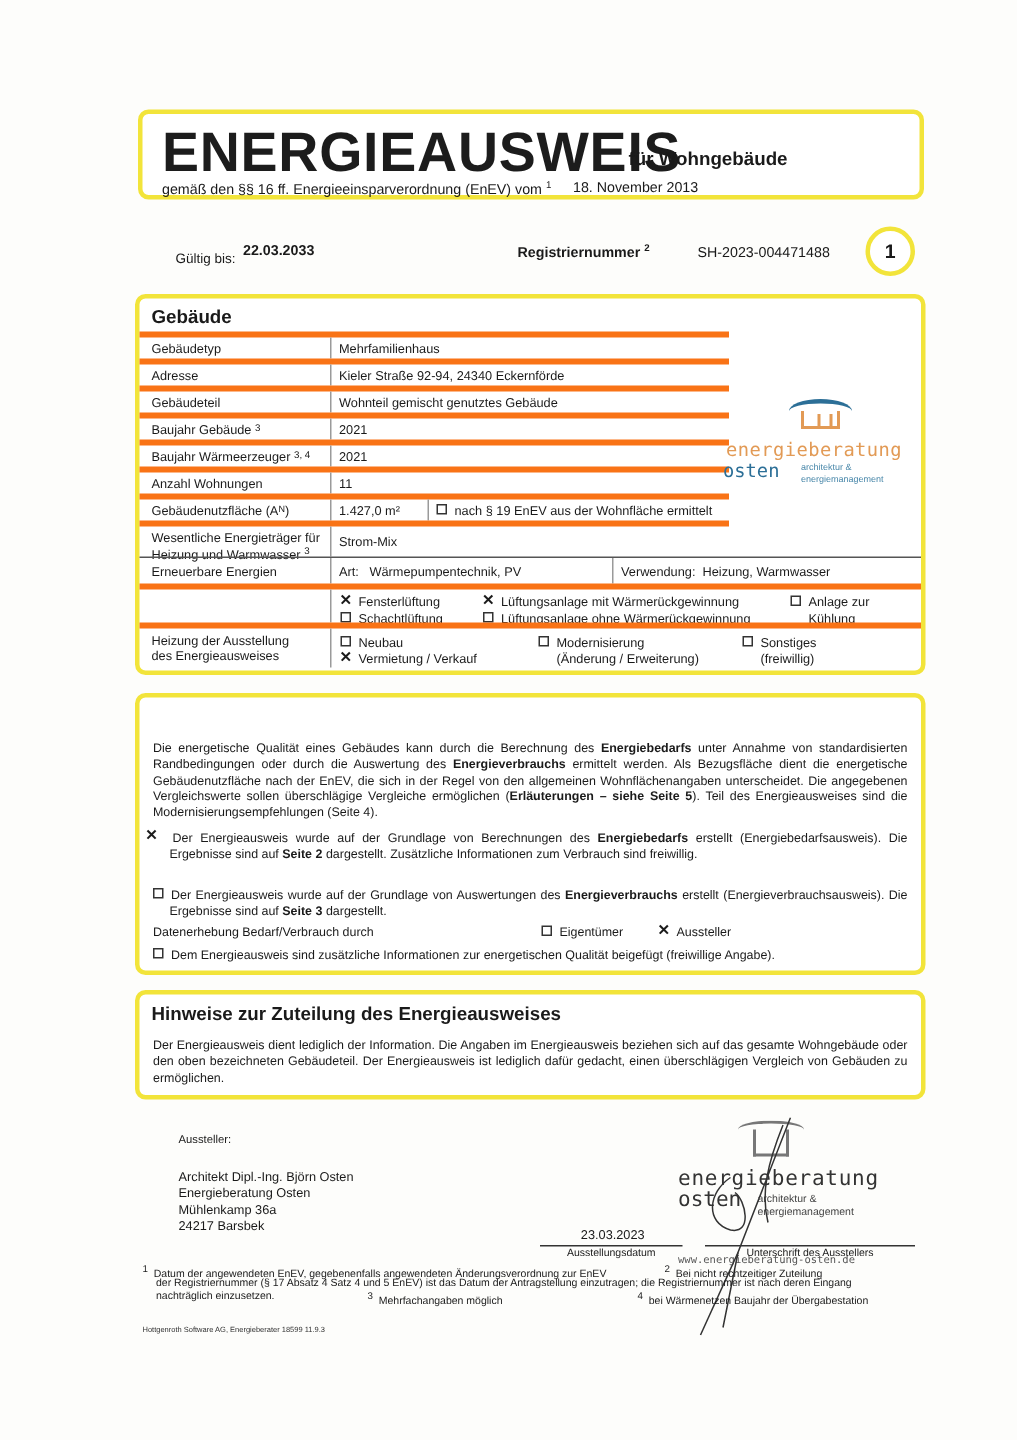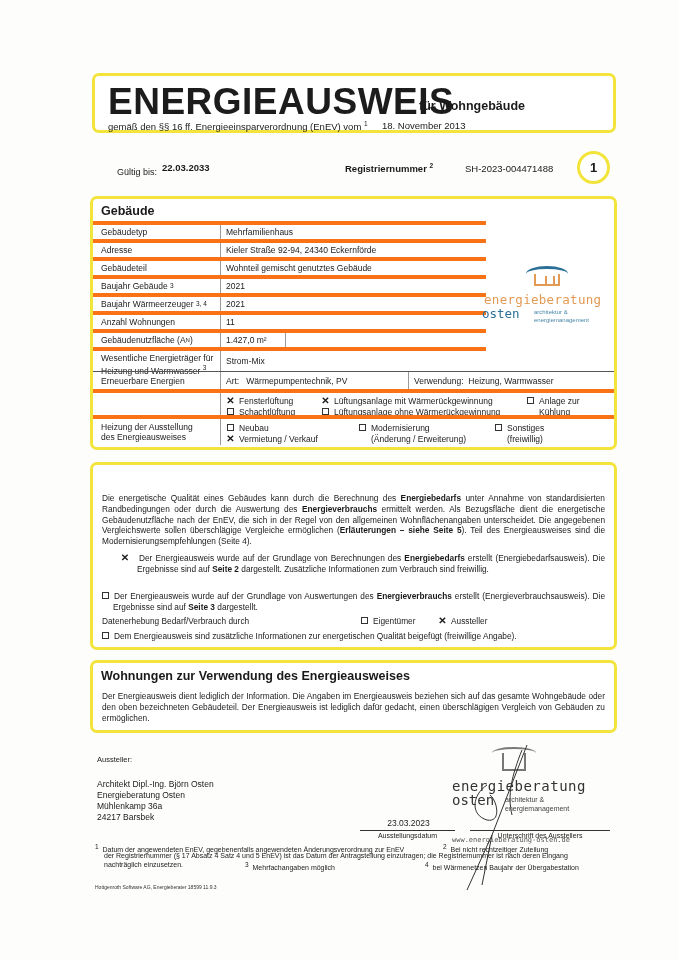--- a/index.html
+++ b/index.html
@@ -47,21 +47,21 @@
 
   
   #hin1 { left: 90px; top: 462px; width: 527px; height: 188px; }
   #hin2 { left: 90px; top: 660px; width: 527px; height: 73px; }
   .hbox h3 { position: absolute; left: 8px; top: 6px; font-size: 12.5px; font-weight: bold; }
   .par { position: absolute; left: 9px; right: 9px; font-size: 8.3px; line-height: 10.8px; text-align: justify; }
   .par b { font-weight: bold; }
   .indent { padding-left: 11px; text-indent: -11px; }
 
   
-  .f9 { font-size: 8.5px; line-height: 11px; }
+  .f9 { font-size: 8.5px; line-height: 11px; margin-left: 22px; }
   #issuer-label { left: 97px; top: 754px; }
   #issuer { left: 97px; top: 779px; }
   #issue-date { left: 371px; top: 818px; font-size: 8.5px; width: 75px; text-align:center; }
   #issue-line { left: 360px; top: 830px; width: 95px; border-top: 1px solid #333; }
   #issue-cap { left: 360px; top: 832px; width: 95px; text-align: center; font-size: 7px; }
   #sig-line { left: 470px; top: 830px; width: 140px; border-top: 1px solid #333; }
   #sig-cap { left: 470px; top: 832px; width: 140px; text-align: center; font-size: 7px; }
   #stamp { left: 452px; top: 745px; width: 170px; height: 100px; }
   #stamp .t1 { position:absolute; left: 0; top: 33px; font-family: "DejaVu Sans Mono", monospace; font-size: 14px; color:#333; letter-spacing:0.5px; }
   #stamp .t2 { position:absolute; left: 0; top: 47px; font-family: "DejaVu Sans Mono", monospace; font-size: 14px; color:#333; }
@@ -123,20 +123,24 @@
     <div class="lab">Anzahl Wohnungen</div>
       <div class="vdiv"></div>
     <div class="val">11</div>
   </div>
 
   <div class="grow" style="top:130px;height:18px;right:128px;">
     <div class="lab"><span>Gebäudenutzfläche (A</span><sub style="font-size:6px">N</sub>)</div>
       <div class="vdiv"></div>
     <div class="val">1.427,0 m²</div>
     <div style="position:absolute;left:192px;top:0;bottom:0;border-left:1px solid #9a9a9a;"></div>
+    <div style="position:absolute;left:198px;top:0;height:100%;display:flex;align-items:center;">
+        <span class="cb"></span>
+        <span>nach § 19 EnEV aus der Wohnfläche ermittelt</span>
+      </div>
   </div>
 
   <div class="grow" style="top:148px;height:24px;right:128px;">
     <div class="lab" style="display:block;padding-top:2px;"><span>Wesentliche Energieträger für</span><br><span>Heizung und Warmwasser</span>&nbsp;<sup class="sup">3</sup></div>
       <div class="vdiv"></div>
     <div class="val">Strom-Mix</div>
   </div>
 
   <div class="grow" style="top:172px;height:18px;border-top:1px solid #555;">
     <div class="lab">Erneuerbare Energien</div>
@@ -168,32 +172,32 @@
 <div id="logo" class="abs">
   <div class="arc"></div>
   <div class="house"></div>
   <div class="t1">energieberatung</div>
   <div class="t2">osten</div>
   <div class="t3"><span>architektur &amp;</span><br><span>energiemanagement</span></div>
 </div>
 
 <div id="hin1" class="abs ybox hbox">
   <div class="par" style="top:28px;"><span>Die energetische Qualität eines Gebäudes kann durch die Berechnung des</span> <b>Energiebedarfs</b> <span>unter Annahme von standardisierten Randbedingungen oder durch die Auswertung des</span> <b>Energieverbrauchs</b> <span>ermittelt werden. Als Bezugsfläche dient die energetische Gebäudenutzfläche nach der EnEV, die sich in der Regel von den allgemeinen Wohnflächenangaben unterscheidet. Die angegebenen Vergleichswerte sollen überschlägige Vergleiche ermöglichen (</span><b>Erläuterungen – siehe Seite 5</b><span>). Teil des Energieausweises sind die Modernisierungsempfehlungen (Seite 4).</span></div>
-  <div class="par indent" style="top:88px;margin-left:24px;"><span class="cbx">✕</span><span>Der Energieausweis wurde auf der Grundlage von Berechnungen des</span> <b>Energiebedarfs</b> <span>erstellt (Energiebedarfsausweis). Die Ergebnisse sind auf</span> <b>Seite 2</b> <span>dargestellt. Zusätzliche Informationen zum Verbrauch sind freiwillig.</span></div>
+  <div class="par indent" style="top:88px;"><span class="cbx">✕</span><span>Der Energieausweis wurde auf der Grundlage von Berechnungen des</span> <b>Energiebedarfs</b> <span>erstellt (Energiebedarfsausweis). Die Ergebnisse sind auf</span> <b>Seite 2</b> <span>dargestellt. Zusätzliche Informationen zum Verbrauch sind freiwillig.</span></div>
   <div class="par indent" style="top:126px;"><span class="cb"></span><span>Der Energieausweis wurde auf der Grundlage von Auswertungen des</span> <b>Energieverbrauchs</b> <span>erstellt (Energieverbrauchsausweis). Die Ergebnisse sind auf</span> <b>Seite 3</b> <span>dargestellt.</span></div>
   <div class="par" style="top:151px;">
     <span>Datenerhebung Bedarf/Verbrauch durch</span>
     <span style="position:absolute;left:259px;"><span class="cb"></span><span>Eigentümer</span></span>
     <span style="position:absolute;left:336px;"><span class="cbx">✕</span><span>Aussteller</span></span>
   </div>
   <div class="par" style="top:166px;"><span class="cb"></span><span>Dem Energieausweis sind zusätzliche Informationen zur energetischen Qualität beigefügt (freiwillige Angabe).</span></div>
 </div>
 
 <div id="hin2" class="abs ybox hbox">
-  <h3>Wohnungen zur Verwendung des Energieausweises</h3>
+  <h3>Hinweise zur Zuteilung des Energieausweises</h3>
   <div class="par" style="top:28px;">Der Energieausweis dient lediglich der Information. Die Angaben im Energieausweis beziehen sich auf das gesamte Wohngebäude oder den oben bezeichneten Gebäudeteil. Der Energieausweis ist lediglich dafür gedacht, einen überschlägigen Vergleich von Gebäuden zu ermöglichen.</div>
 </div>
 
 <div id="issuer-label" class="abs f9" style="font-size:7.5px;">Aussteller:</div>
 <div id="issuer" class="abs f9">
   <div>Architekt Dipl.-Ing. Björn Osten</div>
   <div>Energieberatung Osten</div>
   <div>Mühlenkamp 36a</div>
   <div>24217 Barsbek</div>
 </div>

